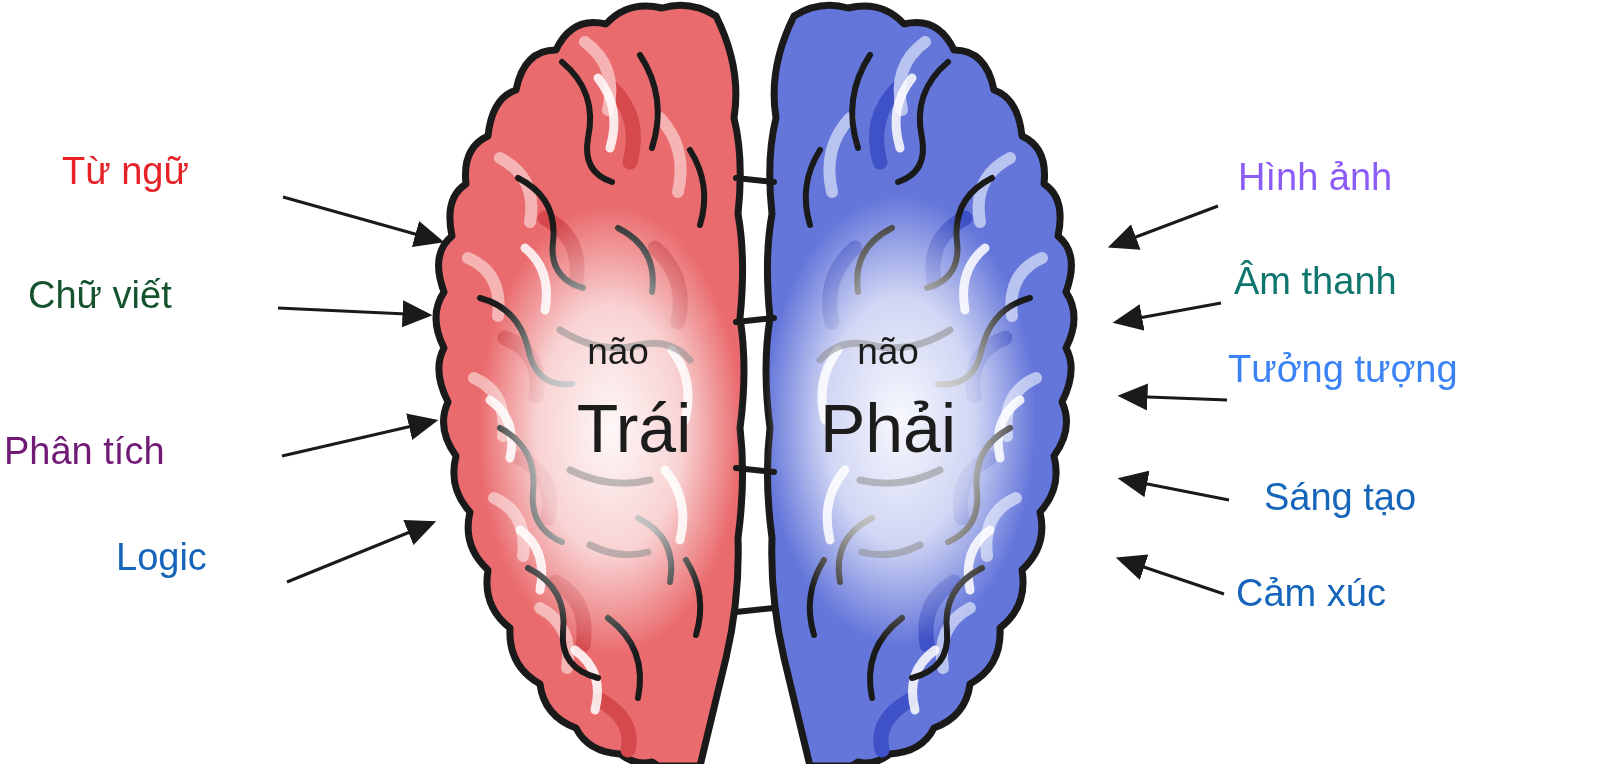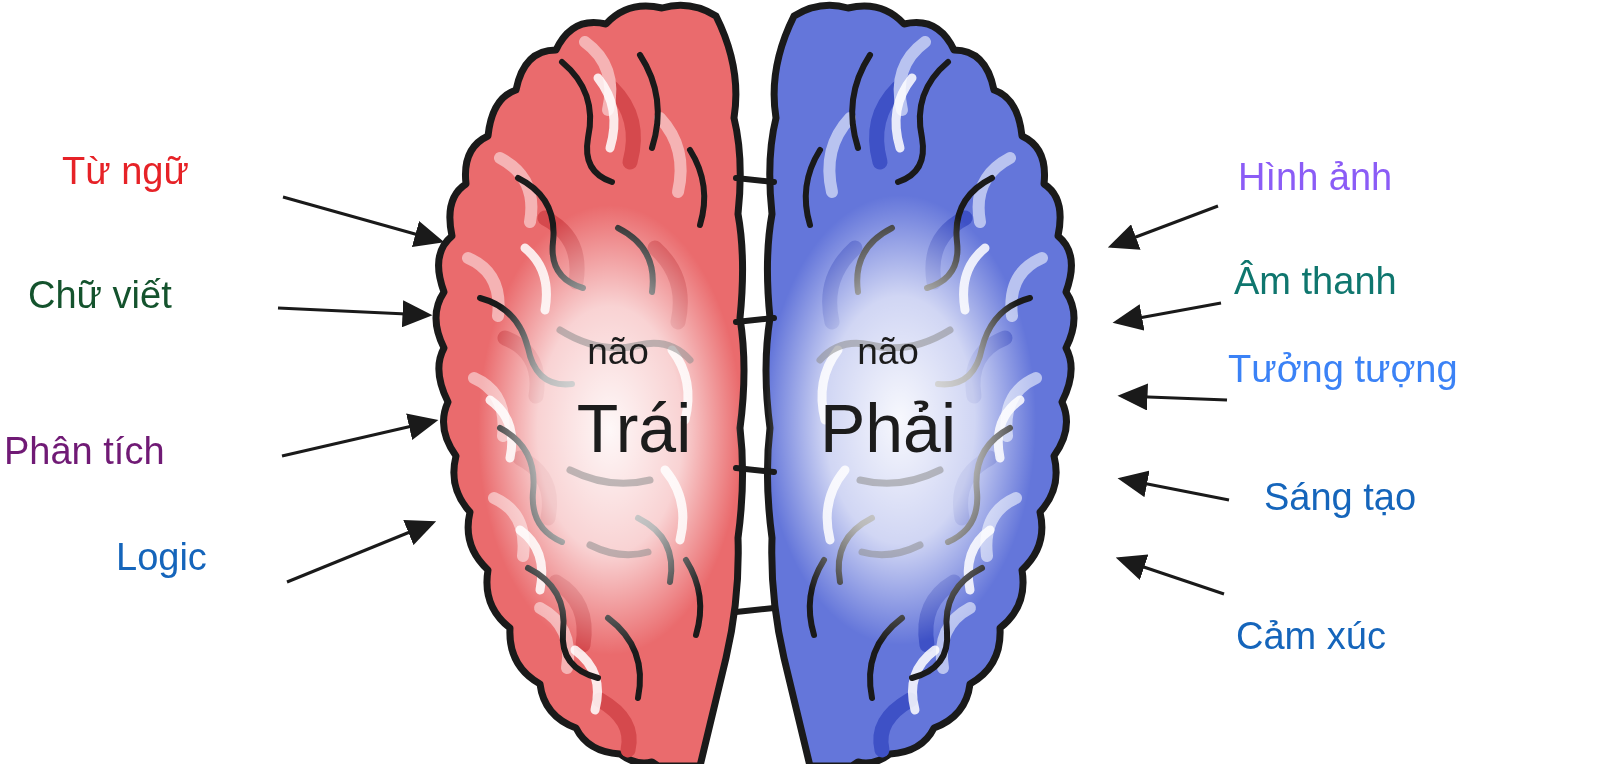--- a/index.html
+++ b/index.html
@@ -167,14 +167,14 @@
 
   <div class="lbl" style="left: 62px; top: 150px; color: rgb(230, 34, 39);">Từ ngữ</div>
   <div class="lbl" style="left: 28px; top: 274px; color: #14532d;">Chữ viết</div>
   <div class="lbl" style="left: 4px; top: 412px; color: #701a75; margin-top: 18px;">Phân tích</div>
   <div class="lbl" style="left: 116px; top: 536px; color: rgb(21, 101, 187); text-align: center;">Logic</div>
 
   <div class="lbl" style="left: 1238px; top: 156px; color: #8b5cf6;">Hình ảnh</div>
   <div class="lbl" style="left: 1234px; top: 260px; color: #0f766e;">Âm thanh</div>
   <div class="lbl" style="left: 1228px; top: 348px; color: #3b82f6;">Tưởng tượng</div>
   <div class="lbl" style="left: 1236px; top: 476px; color: rgb(21, 101, 187); margin-left: 28px;">Sáng tạo</div>
-  <div class="lbl" style="left: 1236px; top: 572px; color: rgb(21, 101, 187); margin-top: 43px;">Cảm xúc</div>
+  <div class="lbl" style="left: 1236px; top: 572px; color: rgb(21, 101, 187);">Cảm xúc</div>
 </div>
 
 </body></html>

